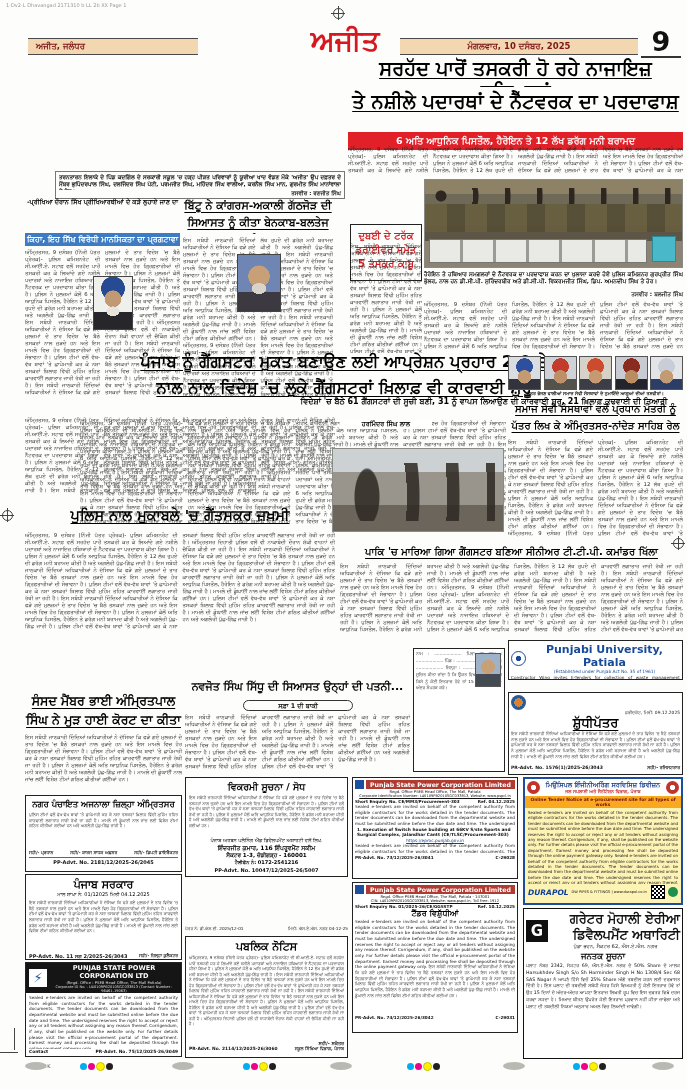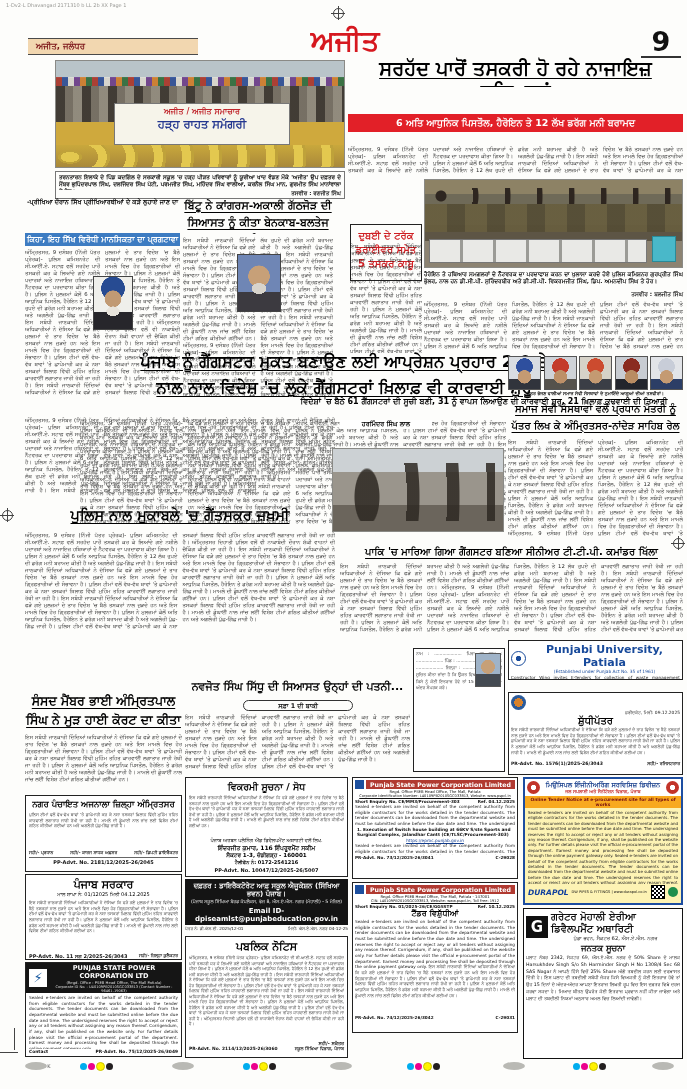--- a/index.html
+++ b/index.html
@@ -48,38 +48,33 @@
       <span class="regring"></span>
     </div>
   <div class="abs regmark" style="left:650px;top:1042px;">
       <span class="regring"></span>
     </div>
 
   <div class="abs tanbar" style="left:28px;top:38px;width:170px;height:17px;padding-left:8px;">
       <span>ਅਜੀਤ, ਜਲੰਧਰ</span>
     </div>
   <div class="abs" style="left:255px;top:24px;width:180px;height:34px;text-align:center;font-size:28px;font-weight:800;color:#d6181f;">ਅਜੀਤ</div>
+  <div class="abs tanbar" style="left:400px;top:38px;width:238px;height:17px;justify-content:center;">
+      <span>ਮੰਗਲਵਾਰ, 10 ਦਸੰਬਰ, 2025</span>
+    </div>
   <div class="abs" style="left:641px;top:26px;width:40px;height:32px;font-size:27px;font-weight:800;text-align:center;border-bottom:2px solid #333;">9</div>
 
-  <div class="abs photo" style="left:55px;top:60px;width:290px;height:108px;background:linear-gradient(180deg,#b9c4c9 0 16%,#8e8a80 16% 58%,#cfa93d 58% 86%,#a9893a 86%);">
-    <div class="abs" style="left:0;top:16px;width:290px;height:9px;background:repeating-linear-gradient(90deg,#b03327 0 6px,#2a4d9b 6px 12px,#e4e2da 12px 18px,#6d3b8f 18px 24px,#d77f28 24px 30px,#2c6e3a 30px 36px);opacity:.85;"></div>
-    <div class="abs" style="left:0;top:25px;width:290px;height:36px;background:repeating-linear-gradient(90deg,rgba(40,34,28,.75) 0 9px,rgba(90,80,66,.45) 9px 17px,rgba(150,140,120,.35) 17px 26px);"></div>
-    <div class="abs" style="left:58px;top:42px;width:176px;height:42px;background:#f6f4ea;border:1px solid #777;text-align:center;">
-      <div style="font-size:8px;font-weight:bold;color:#c0272d;margin-top:3px;">ਅਜੀਤ / ਅਜੀਤ ਸਮਾਚਾਰ</div>
-      <div style="font-size:11.5px;font-weight:800;color:#23368f;">ਹੜ੍ਹ ਰਾਹਤ ਸਮੱਗਰੀ</div>
-    </div>
-    <div class="abs" style="left:0;bottom:0;width:290px;height:22px;background:repeating-radial-gradient(ellipse 16px 9px at 14px 12px,#e3c84f 0 9px,#bfa23a 9px 12px,transparent 12px 28px),linear-gradient(#c9a83c,#a9893a);"></div>
-  </div>
   <div class="abs" style="left:55px;top:171px;width:290px;height:28px;border:1px solid #777;padding:2px 3px;">
     <div class="cap" style="height:16px;font-size:5.6px;">ਤਰਨਤਾਰਨ ਇਲਾਕੇ ਦੇ ਪਿੰਡ ਕਦਗਿੱਲ ਦੇ ਸਰਕਾਰੀ ਸਕੂਲ 'ਚ ਹੜ੍ਹ ਪੀੜਤ ਪਰਿਵਾਰਾਂ ਨੂੰ ਯੂਰੀਆ ਖਾਦ ਵੰਡਣ ਮੌਕੇ 'ਅਜੀਤ' ਉਪ ਦਫ਼ਤਰ ਦੇ ਮੈਂਬਰ ਭੁਪਿੰਦਰਪਾਲ ਸਿੰਘ, ਦਲਜਿੰਦਰ ਸਿੰਘ ਪੱਟੀ, ਪਰਮਜੀਤ ਸਿੰਘ, ਮਹਿੰਦਰ ਸਿੰਘ ਵਾਲੀਆ, ਕਰਨੈਲ ਸਿੰਘ ਮਾਨ, ਗੁਰਮੀਤ ਸਿੰਘ ਮਾਨਾਂਵਾਲਾ ਤੇ ਹੋਰ।</div>
     <div style="font-size:5.6px;font-weight:bold;text-align:right;">ਤਸਵੀਰ : ਰਣਜੀਤ ਸਿੰਘ</div>
   </div>
 
   <div class="abs hd uln" style="left:348px;top:57px;width:335px;height:30px;font-size:19.5px;">ਸਰਹੱਦ ਪਾਰੋਂ ਤਸਕਰੀ ਹੋ ਰਹੇ ਨਾਜਾਇਜ਼ ਹਥਿਆਰਾਂ</div>
-  <div class="abs redstrip" style="left:348px;top:114px;width:335px;height:18px;">
+  <div class="abs hd uln" style="left:348px;top:90px;width:335px;height:30px;font-size:19.5px;">ਤੇ ਨਸ਼ੀਲੇ ਪਦਾਰਥਾਂ ਦੇ ਨੈੱਟਵਰਕ ਦਾ ਪਰਦਾਫਾਸ਼</div>
+  <div class="abs redstrip" style="left:348px;top:132px;width:335px;height:18px;">
       <span>6 ਅਤਿ ਆਧੁਨਿਕ ਪਿਸਤੌਲ, ਹੈਰੋਇਨ ਤੇ 12 ਲੱਖ ਡਰੱਗ ਮਨੀ ਬਰਾਮਦ</span>
     </div>
   <div class="abs body-sm cols4" style="left:348px;top:146px;width:335px;height:33px;"><span>ਅੰਮ੍ਰਿਤਸਰ, 9 ਦਸੰਬਰ (ਨਿੱਜੀ ਪੱਤਰ ਪ੍ਰੇਰਕ)- ਪੁਲਿਸ ਕਮਿਸ਼ਨਰੇਟ ਦੀ ਸੀ.ਆਈ.ਏ. ਸਟਾਫ਼ ਵਲੋਂ ਸਰਹੱਦ ਪਾਰੋਂ ਤਸਕਰੀ ਕਰ ਕੇ ਲਿਆਂਦੇ ਗਏ ਨਸ਼ੀਲੇ ਪਦਾਰਥਾਂ ਅਤੇ ਨਾਜਾਇਜ਼ ਹਥਿਆਰਾਂ ਦੇ ਨੈੱਟਵਰਕ ਦਾ ਪਰਦਾਫਾਸ਼ ਕੀਤਾ ਗਿਆ ਹੈ। ਪੁਲਿਸ ਨੇ ਮੁਲਜ਼ਮਾਂ ਕੋਲੋਂ 6 ਅਤਿ ਆਧੁਨਿਕ ਪਿਸਤੌਲ, ਹੈਰੋਇਨ ਤੇ 12 ਲੱਖ ਰੁਪਏ ਦੀ ਡਰੱਗ ਮਨੀ ਬਰਾਮਦ ਕੀਤੀ ਹੈ ਅਤੇ ਅਗਲੇਰੀ ਪੁੱਛ-ਗਿੱਛ ਜਾਰੀ ਹੈ। ਇਸ ਸਬੰਧੀ ਜਾਣਕਾਰੀ ਦਿੰਦਿਆਂ ਅਧਿਕਾਰੀਆਂ ਨੇ ਦੱਸਿਆ ਕਿ ਫੜੇ ਗਏ ਮੁਲਜ਼ਮਾਂ ਦੇ ਤਾਰ ਵਿਦੇਸ਼ 'ਚ ਬੈਠੇ ਤਸਕਰਾਂ ਨਾਲ ਜੁੜਦੇ ਹਨ ਅਤੇ ਇਸ ਮਾਮਲੇ ਵਿਚ ਹੋਰ ਗ੍ਰਿਫ਼ਤਾਰੀਆਂ ਦੀ ਸੰਭਾਵਨਾ ਹੈ। ਪੁਲਿਸ ਟੀਮਾਂ ਵਲੋਂ ਵੱਖ-ਵੱਖ ਥਾਵਾਂ 'ਤੇ ਛਾਪੇਮਾਰੀ ਕਰ ਕੇ ਨਸ਼ਾ ਤਸਕਰਾਂ ਖ਼ਿਲਾਫ਼ ਵਿੱਢੀ ਮੁਹਿੰਮ ਤਹਿਤ ਕਾਰਵਾਈ ਲਗਾਤਾਰ ਜਾਰੀ ਰੱਖੀ ਜਾ ਰਹੀ ਹੈ। ਇਸ ਸਬੰਧੀ ਜਾਣਕਾਰੀ ਦਿੰਦਿਆਂ ਅਧਿਕਾਰੀਆਂ ਨੇ ਦੱਸਿਆ ਕਿ ਫੜੇ ਗਏ ਮੁਲਜ਼ਮਾਂ ਦੇ ਤਾਰ ਵਿਦੇਸ਼ 'ਚ ਬੈਠੇ ਤਸਕਰਾਂ ਨਾਲ ਜੁੜਦੇ ਹਨ ਅਤੇ ਇਸ ਮਾਮਲੇ ਵਿਚ ਹੋਰ ਗ੍ਰਿਫ਼ਤਾਰੀਆਂ ਦੀ ਸੰਭਾਵਨਾ ਹੈ। ਪੁਲਿਸ ਨੇ ਮੁਲਜ਼ਮਾਂ ਕੋਲੋਂ ਅਤਿ ਆਧੁਨਿਕ ਪਿਸਤੌਲ, ਹੈਰੋਇਨ ਤੇ ਡਰੱਗ ਮਨੀ ਬਰਾਮਦ ਕੀਤੀ ਹੈ ਅਤੇ ਅਗਲੇਰੀ ਪੁੱਛ-ਗਿੱਛ ਜਾਰੀ ਹੈ। ਪੁਲਿਸ ਟੀਮਾਂ ਵਲੋਂ ਵੱਖ-ਵੱਖ ਥਾਵਾਂ 'ਤੇ ਛਾਪੇਮਾਰੀ ਕਰ ਕੇ ਨਸ਼ਾ ਤਸਕਰਾਂ ਖ਼ਿਲਾਫ਼ ਵਿੱਢੀ ਮੁਹਿੰਮ ਤਹਿਤ ਕਾਰਵਾਈ ਲਗਾਤਾਰ ਜਾਰੀ ਰੱਖੀ ਜਾ ਰਹੀ ਹੈ। ਅੰਮ੍ਰਿਤਸਰ ਦਿਹਾਤੀ ਪੁਲਿਸ ਵਲੋਂ ਵੀ ਨਾਕਾਬੰਦੀ ਦੌਰਾਨ ਸ਼ੱਕੀ ਵਾਹਨਾਂ ਦੀ ਚੈਕਿੰਗ ਕੀਤੀ ਜਾ ਰਹੀ ਹੈ।</span></div>
   <div class="abs" style="left:350px;top:182px;width:72px;height:57px;border:1px solid #222;padding:4px 2px;text-align:center;font-size:10px;font-weight:800;color:#cf1f24;line-height:1.4;overflow:hidden;margin-top:42px;">ਦੁਬਈ ਦੇ ਟਰੱਕ ਡਰਾਈਵਰ ਸਮੇਤ 5 ਤਸਕਰ ਕਾਬੂ</div>
   <div class="abs photo" style="left:424px;top:179px;width:259px;height:89px;background:linear-gradient(180deg,#8d8265 0 16%,#6f6a58 16% 52%,#5d5545 52% 70%,#8c8372 70%);">
     <div class="abs" style="left:0;top:8px;width:259px;height:16px;background:repeating-radial-gradient(circle 7px at 16px 8px,#2e2620 0 5px,transparent 6px 32px);"></div>
     <div class="abs" style="left:0;top:24px;width:259px;height:28px;background:repeating-linear-gradient(90deg,rgba(104,94,62,.9) 0 22px,rgba(84,76,52,.9) 22px 40px);"></div>
     <div class="abs" style="left:4px;bottom:4px;width:218px;height:24px;background:repeating-linear-gradient(90deg,#e9e9e6 0 30px,#9b9b96 30px 33px);border:1px solid #777;"></div>
     <div class="abs" style="right:6px;bottom:5px;width:24px;height:26px;background:#49b8c9;border:1px solid #2a8a98;"></div>
   </div>
@@ -179,25 +174,20 @@
   <div class="abs adbox" style="left:185px;top:777px;width:163px;height:100px;padding:3px;">
     <div class="hd" style="font-size:9.5px;">ਵਿਕਰਮੀ ਸੂਚਨਾ / ਸੋਧ</div>
     <div class="body-en" style="height:42px;margin-top:2px;font-size:4.1px;">ਇਸ ਸਬੰਧੀ ਜਾਣਕਾਰੀ ਦਿੰਦਿਆਂ ਅਧਿਕਾਰੀਆਂ ਨੇ ਦੱਸਿਆ ਕਿ ਫੜੇ ਗਏ ਮੁਲਜ਼ਮਾਂ ਦੇ ਤਾਰ ਵਿਦੇਸ਼ 'ਚ ਬੈਠੇ ਤਸਕਰਾਂ ਨਾਲ ਜੁੜਦੇ ਹਨ ਅਤੇ ਇਸ ਮਾਮਲੇ ਵਿਚ ਹੋਰ ਗ੍ਰਿਫ਼ਤਾਰੀਆਂ ਦੀ ਸੰਭਾਵਨਾ ਹੈ। ਪੁਲਿਸ ਟੀਮਾਂ ਵਲੋਂ ਵੱਖ-ਵੱਖ ਥਾਵਾਂ 'ਤੇ ਛਾਪੇਮਾਰੀ ਕਰ ਕੇ ਨਸ਼ਾ ਤਸਕਰਾਂ ਖ਼ਿਲਾਫ਼ ਵਿੱਢੀ ਮੁਹਿੰਮ ਤਹਿਤ ਕਾਰਵਾਈ ਲਗਾਤਾਰ ਜਾਰੀ ਰੱਖੀ ਜਾ ਰਹੀ ਹੈ। ਪੁਲਿਸ ਨੇ ਮੁਲਜ਼ਮਾਂ ਕੋਲੋਂ ਅਤਿ ਆਧੁਨਿਕ ਪਿਸਤੌਲ, ਹੈਰੋਇਨ ਤੇ ਡਰੱਗ ਮਨੀ ਬਰਾਮਦ ਕੀਤੀ ਹੈ ਅਤੇ ਅਗਲੇਰੀ ਪੁੱਛ-ਗਿੱਛ ਜਾਰੀ ਹੈ। ਮਾਮਲੇ ਦੀ ਡੂੰਘਾਈ ਨਾਲ ਜਾਂਚ ਲਈ ਵਿਸ਼ੇਸ਼ ਟੀਮਾਂ ਗਠਿਤ ਕੀਤੀਆਂ ਗਈਆਂ ਹਨ।</div>
     <div class="hd" style="font-size:5px;font-weight:normal;">ਪੰਜਾਬ ਅਰਬਨ ਪਲੈਨਿੰਗ ਐਂਡ ਡਿਵੈਲਪਮੈਂਟ ਅਥਾਰਟੀ ਵਲੋਂ ਲਿਖ.</div>
     <div class="hd" style="font-size:6px;">ਇੰਦਰਜੀਤ ਕੁਮਾਰ, 116 ਇੰਪਰੂਵਮੈਂਟ ਸਕੀਮ</div>
     <div class="hd" style="font-size:5.6px;">ਸੈਕਟਰ 1-3, ਚੰਡੀਗੜ੍ਹ - 160001</div>
     <div class="hd" style="font-size:5px;">ਟੈਲੀਫੋਨ ਨੰ: 0172-2541216</div>
     <div class="advtline" style="margin-top:1px;">PP-Advt. No. 10047/12/2025-26/5007</div>
   </div>
 
-  <div class="abs" style="left:185px;top:879px;width:163px;height:46px;background:#141414;color:#fff;padding:3px;overflow:hidden;box-sizing:border-box;">
-    <div style="font-size:7px;font-weight:bold;text-align:center;">ਦਫ਼ਤਰ : ਡਾਇਰੈਕਟੋਰੇਟ ਆਫ਼ ਸਕੂਲ ਐਜੂਕੇਸ਼ਨ (ਸਿੱਖਿਆ ਭਵਨ) ਪੰਜਾਬ।</div>
-    <div style="font-size:4.6px;text-align:center;margin-top:1px;">(ਪੰਜਾਬ ਸਕੂਲ ਸਿੱਖਿਆ ਬੋਰਡ ਕੰਪਲੈਕਸ, ਫੇਜ਼ 8, ਐਸ.ਏ.ਐਸ. ਨਗਰ (ਮੋਹਾਲੀ) - 5 ਮੰਜ਼ਿਲ)</div>
-    <div style="font-size:7px;font-weight:bold;text-align:center;margin-top:3px;">Email ID-dpiseamlst@punjabeducation.gov.in</div>
-  </div>
   <div class="abs" style="left:185px;top:926px;width:163px;height:8px;display:flex;justify-content:space-between;font-size:4.2px;">
     <span>ਪੱਤਰ ਨੰ: ਡੀ.ਐਸ.ਈ. 2025/12-01</span>
     <span>ਮਿਤੀ: ਐਸ.ਏ.ਐਸ. ਨਗਰ 04-12-25</span>
   </div>
 
   <div class="abs adbox" style="left:185px;top:936px;width:163px;height:122px;padding:3px;">
     <div class="hd uln" style="font-size:11px;">ਪਬਲਿਕ ਨੋਟਿਸ</div>
     <div class="body-en" style="height:86px;margin-top:2px;font-size:4.1px;">ਅੰਮ੍ਰਿਤਸਰ, 9 ਦਸੰਬਰ (ਨਿੱਜੀ ਪੱਤਰ ਪ੍ਰੇਰਕ)- ਪੁਲਿਸ ਕਮਿਸ਼ਨਰੇਟ ਦੀ ਸੀ.ਆਈ.ਏ. ਸਟਾਫ਼ ਵਲੋਂ ਸਰਹੱਦ ਪਾਰੋਂ ਤਸਕਰੀ ਕਰ ਕੇ ਲਿਆਂਦੇ ਗਏ ਨਸ਼ੀਲੇ ਪਦਾਰਥਾਂ ਅਤੇ ਨਾਜਾਇਜ਼ ਹਥਿਆਰਾਂ ਦੇ ਨੈੱਟਵਰਕ ਦਾ ਪਰਦਾਫਾਸ਼ ਕੀਤਾ ਗਿਆ ਹੈ। ਪੁਲਿਸ ਨੇ ਮੁਲਜ਼ਮਾਂ ਕੋਲੋਂ 6 ਅਤਿ ਆਧੁਨਿਕ ਪਿਸਤੌਲ, ਹੈਰੋਇਨ ਤੇ 12 ਲੱਖ ਰੁਪਏ ਦੀ ਡਰੱਗ ਮਨੀ ਬਰਾਮਦ ਕੀਤੀ ਹੈ ਅਤੇ ਅਗਲੇਰੀ ਪੁੱਛ-ਗਿੱਛ ਜਾਰੀ ਹੈ। ਇਸ ਸਬੰਧੀ ਜਾਣਕਾਰੀ ਦਿੰਦਿਆਂ ਅਧਿਕਾਰੀਆਂ ਨੇ ਦੱਸਿਆ ਕਿ ਫੜੇ ਗਏ ਮੁਲਜ਼ਮਾਂ ਦੇ ਤਾਰ ਵਿਦੇਸ਼ 'ਚ ਬੈਠੇ ਤਸਕਰਾਂ ਨਾਲ ਜੁੜਦੇ ਹਨ ਅਤੇ ਇਸ ਮਾਮਲੇ ਵਿਚ ਹੋਰ ਗ੍ਰਿਫ਼ਤਾਰੀਆਂ ਦੀ ਸੰਭਾਵਨਾ ਹੈ। ਪੁਲਿਸ ਟੀਮਾਂ ਵਲੋਂ ਵੱਖ-ਵੱਖ ਥਾਵਾਂ 'ਤੇ ਛਾਪੇਮਾਰੀ ਕਰ ਕੇ ਨਸ਼ਾ ਤਸਕਰਾਂ ਖ਼ਿਲਾਫ਼ ਵਿੱਢੀ ਮੁਹਿੰਮ ਤਹਿਤ ਕਾਰਵਾਈ ਲਗਾਤਾਰ ਜਾਰੀ ਰੱਖੀ ਜਾ ਰਹੀ ਹੈ। ਇਸ ਸਬੰਧੀ ਜਾਣਕਾਰੀ ਦਿੰਦਿਆਂ ਅਧਿਕਾਰੀਆਂ ਨੇ ਦੱਸਿਆ ਕਿ ਫੜੇ ਗਏ ਮੁਲਜ਼ਮਾਂ ਦੇ ਤਾਰ ਵਿਦੇਸ਼ 'ਚ ਬੈਠੇ ਤਸਕਰਾਂ ਨਾਲ ਜੁੜਦੇ ਹਨ ਅਤੇ ਇਸ ਮਾਮਲੇ ਵਿਚ ਹੋਰ ਗ੍ਰਿਫ਼ਤਾਰੀਆਂ ਦੀ ਸੰਭਾਵਨਾ ਹੈ। ਪੁਲਿਸ ਨੇ ਮੁਲਜ਼ਮਾਂ ਕੋਲੋਂ ਅਤਿ ਆਧੁਨਿਕ ਪਿਸਤੌਲ, ਹੈਰੋਇਨ ਤੇ ਡਰੱਗ ਮਨੀ ਬਰਾਮਦ ਕੀਤੀ ਹੈ ਅਤੇ ਅਗਲੇਰੀ ਪੁੱਛ-ਗਿੱਛ ਜਾਰੀ ਹੈ। ਪੁਲਿਸ ਟੀਮਾਂ ਵਲੋਂ ਵੱਖ-ਵੱਖ ਥਾਵਾਂ 'ਤੇ ਛਾਪੇਮਾਰੀ ਕਰ ਕੇ ਨਸ਼ਾ ਤਸਕਰਾਂ ਖ਼ਿਲਾਫ਼ ਵਿੱਢੀ ਮੁਹਿੰਮ ਤਹਿਤ ਕਾਰਵਾਈ ਲਗਾਤਾਰ ਜਾਰੀ ਰੱਖੀ ਜਾ ਰਹੀ ਹੈ। ਅੰਮ੍ਰਿਤਸਰ ਦਿਹਾਤੀ ਪੁਲਿਸ ਵਲੋਂ ਵੀ ਨਾਕਾਬੰਦੀ ਦੌਰਾਨ ਸ਼ੱਕੀ ਵਾਹਨਾਂ ਦੀ ਚੈਕਿੰਗ ਕੀਤੀ ਜਾ ਰਹੀ ਹੈ।</div>
     <div style="text-align:right;font-size:4.8px;font-weight:bold;">ਸਹੀ/- ਸਕੱਤਰ</div>
     <div style="display:flex;justify-content:space-between;">
@@ -256,21 +246,21 @@
     </div>
     <div class="body-en" style="height:20px;margin-top:1px;">Constructor Wing invites E-Tenders for collection of waste management (issuance, collection, transportation, processing and disposal) in Punjabi University campus, Patiala. For further details, please visit https://tenderwizard.com/PUNJAB</div>
 
   </div>
 
   <div class="abs adbox" style="left:508px;top:692px;width:175px;height:83px;padding:2px;">
     <div style="display:flex;align-items:center;gap:3px;">
       <div style="width:15px;height:15px;border-radius:50%;background:radial-gradient(circle,#d9822b 0 40%,#2a5a9a 41%);flex:0 0 auto;"></div>
     </div>
     <div style="font-size:4.4px;text-align:right;">ਫ਼ਰੀਦਕੋਟ, ਮਿਤੀ: 09.12.2025</div>
-    <div class="hd uln" style="font-size:10px;">ਸ਼ੁੱਧੀਪੱਤਰ</div>
+    <div class="hd uln" style="font-size:13px;">ਸ਼ੁੱਧੀਪੱਤਰ</div>
     <div class="body-en" style="height:34px;">ਇਸ ਸਬੰਧੀ ਜਾਣਕਾਰੀ ਦਿੰਦਿਆਂ ਅਧਿਕਾਰੀਆਂ ਨੇ ਦੱਸਿਆ ਕਿ ਫੜੇ ਗਏ ਮੁਲਜ਼ਮਾਂ ਦੇ ਤਾਰ ਵਿਦੇਸ਼ 'ਚ ਬੈਠੇ ਤਸਕਰਾਂ ਨਾਲ ਜੁੜਦੇ ਹਨ ਅਤੇ ਇਸ ਮਾਮਲੇ ਵਿਚ ਹੋਰ ਗ੍ਰਿਫ਼ਤਾਰੀਆਂ ਦੀ ਸੰਭਾਵਨਾ ਹੈ। ਪੁਲਿਸ ਟੀਮਾਂ ਵਲੋਂ ਵੱਖ-ਵੱਖ ਥਾਵਾਂ 'ਤੇ ਛਾਪੇਮਾਰੀ ਕਰ ਕੇ ਨਸ਼ਾ ਤਸਕਰਾਂ ਖ਼ਿਲਾਫ਼ ਵਿੱਢੀ ਮੁਹਿੰਮ ਤਹਿਤ ਕਾਰਵਾਈ ਲਗਾਤਾਰ ਜਾਰੀ ਰੱਖੀ ਜਾ ਰਹੀ ਹੈ। ਪੁਲਿਸ ਨੇ ਮੁਲਜ਼ਮਾਂ ਕੋਲੋਂ ਅਤਿ ਆਧੁਨਿਕ ਪਿਸਤੌਲ, ਹੈਰੋਇਨ ਤੇ ਡਰੱਗ ਮਨੀ ਬਰਾਮਦ ਕੀਤੀ ਹੈ ਅਤੇ ਅਗਲੇਰੀ ਪੁੱਛ-ਗਿੱਛ ਜਾਰੀ ਹੈ। ਮਾਮਲੇ ਦੀ ਡੂੰਘਾਈ ਨਾਲ ਜਾਂਚ ਲਈ ਵਿਸ਼ੇਸ਼ ਟੀਮਾਂ ਗਠਿਤ ਕੀਤੀਆਂ ਗਈਆਂ ਹਨ।</div>
     <div style="display:flex;justify-content:space-between;font-size:4.6px;font-weight:bold;">
       <span>PR-Advt. No. 1576(1)/2025-26/3043</span>
       <span>ਸਹੀ/- ਰਜਿਸਟਰਾਰ</span>
     </div>
   </div>
 
   <div class="abs" style="left:523px;top:777px;width:160px;height:128px;border:2px solid #1c4da0;background:#fdf3b4;overflow:hidden;box-sizing:border-box;">
     <div style="background:#fff;display:flex;align-items:center;gap:2px;padding:2px;">
       <div style="width:13px;height:13px;border-radius:50%;background:radial-gradient(circle,#fff 0 30%,#c2342a 31%);flex:0 0 auto;"></div>
@@ -287,21 +277,21 @@
       <span style="font-size:3.6px;flex:1;">DW PIPES &amp; FITTINGS  |  www.durapol.co.in</span>
       <div style="width:12px;height:12px;border:1px solid #000;background:repeating-linear-gradient(90deg,#000 0 2px,#fff 2px 4px),repeating-linear-gradient(#000 0 2px,#fff 2px 4px);background-blend-mode:difference;flex:0 0 auto;"></div>
       <div style="width:10px;height:10px;border-radius:50%;background:#1f8f4d;flex:0 0 auto;"></div>
     </div>
   </div>
 
   <div class="abs" style="left:523px;top:908px;width:160px;height:151px;border:1.5px solid #111;background:#fff;overflow:hidden;box-sizing:border-box;padding:2px;">
     <div style="display:flex;align-items:center;gap:3px;">
       <div style="width:22px;height:22px;background:#101010;color:#fff;font-size:15px;font-weight:800;text-align:center;line-height:22px;flex:0 0 auto;">G</div>
       <div style="flex:1;">
-        <div style="font-size:10px;font-weight:bold;text-align:left;">ਗਰੇਟਰ ਮੋਹਾਲੀ ਏਰੀਆ ਡਿਵੈਲਪਮੈਂਟ ਅਥਾਰਿਟੀ</div>
+        <div style="font-size:13px;font-weight:bold;text-align:right;">ਗਰੇਟਰ ਮੋਹਾਲੀ ਏਰੀਆ ਡਿਵੈਲਪਮੈਂਟ ਅਥਾਰਿਟੀ</div>
         <div style="font-size:5.2px;text-align:center;">ਪੁੱਡਾ ਭਵਨ, ਸੈਕਟਰ 62, ਐਸ.ਏ.ਐਸ. ਨਗਰ</div>
       </div>
     </div>
     <div class="hd uln" style="font-size:8.5px;margin-top:1px;">ਜਨਤਕ ਸੂਚਨਾ</div>
     <div style="font-size:4.7px;line-height:1.45;text-align:justify;height:104px;overflow:hidden;margin-top:1px;">ਪਲਾਟ ਨੰਬਰ 2342, ਸੈਕਟਰ 69, ਐਸ.ਏ.ਐਸ. ਨਗਰ ਦੇ 50% Share ਦੇ ਮਾਲਕ Harsukhdev Singh S/o Sh Harminder Singh H No 1308/4 Sec 68 SAS Nagar ਨੇ ਆਪਣੇ ਹਿੱਸੇ ਵਿਚੋਂ 25% Share ਅੱਗੇ ਤਬਦੀਲ ਕਰਨ ਲਈ ਦਰਖ਼ਾਸਤ ਦਿੱਤੀ ਹੈ। ਇਸ ਪਲਾਟ ਦੀ ਤਬਦੀਲੀ ਸਬੰਧੀ ਜੇਕਰ ਕਿਸੇ ਵਿਅਕਤੀ ਨੂੰ ਕੋਈ ਇਤਰਾਜ਼ ਹੋਵੇ ਤਾਂ ਉਹ 15 ਦਿਨਾਂ ਦੇ ਅੰਦਰ-ਅੰਦਰ ਆਪਣਾ ਇਤਰਾਜ਼ ਲਿਖਤੀ ਰੂਪ ਵਿਚ ਇਸ ਦਫ਼ਤਰ ਵਿਖੇ ਦਰਜ ਕਰਵਾ ਸਕਦਾ ਹੈ। ਮਿਆਦ ਬੀਤਣ ਉਪਰੰਤ ਕੋਈ ਇਤਰਾਜ਼ ਪ੍ਰਵਾਨ ਨਹੀਂ ਕੀਤਾ ਜਾਵੇਗਾ ਅਤੇ ਪਲਾਟ ਦੀ ਤਬਦੀਲੀ ਨਿਯਮਾਂ ਅਨੁਸਾਰ ਅਮਲ ਵਿਚ ਲਿਆਂਦੀ ਜਾਵੇਗੀ।</div>
     <div style="display:flex;justify-content:space-between;font-size:4.8px;font-weight:bold;">
       <span>PR-Advt No - 13249 2/2025-26/3093</span>
       <span>ਅਸਟੇਟ ਅਫ਼ਸਰ (ਰਿਹਾ)</span>
     </div>
   </div>

